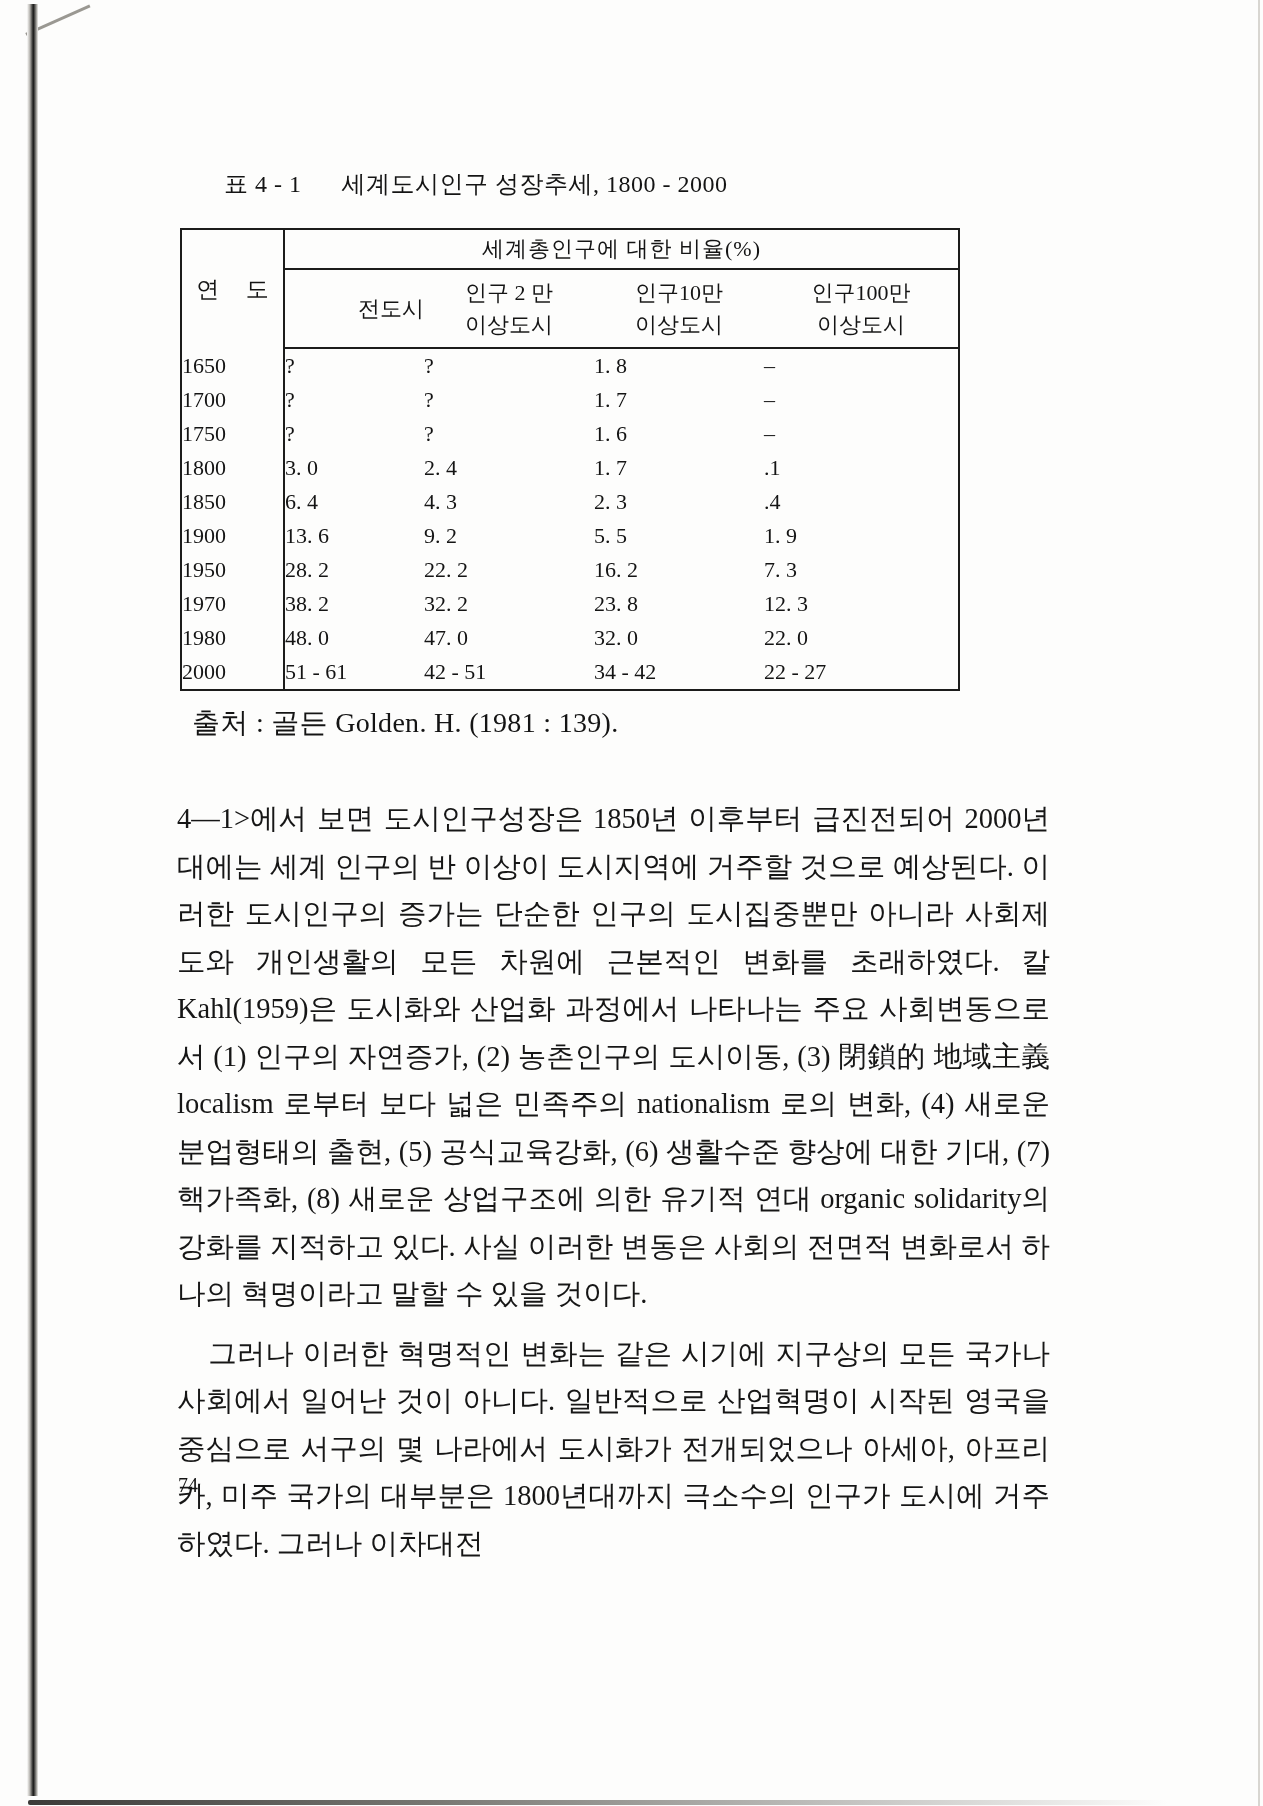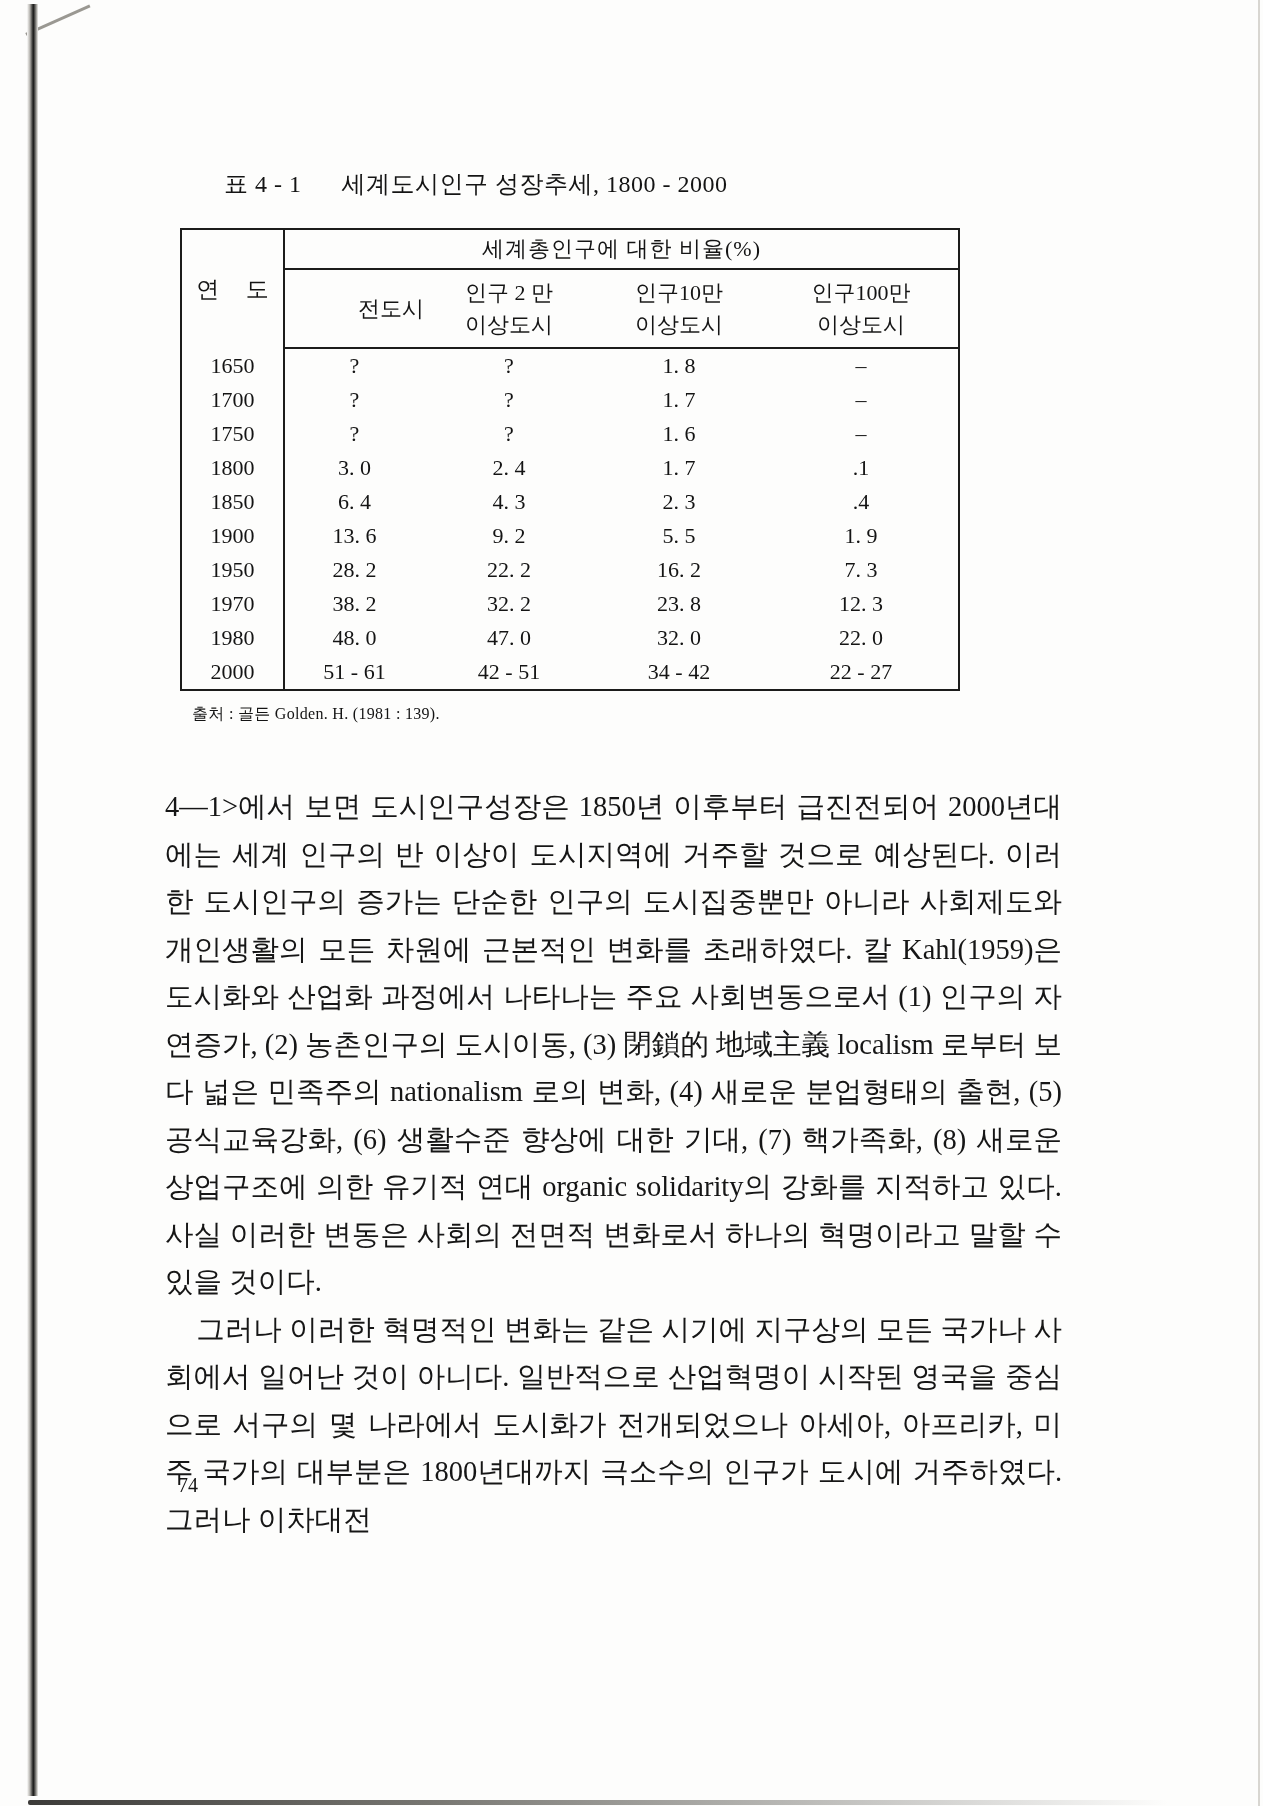--- a/index.html
+++ b/index.html
@@ -64,37 +64,37 @@
     height: 38px; text-align: center; vertical-align: middle;
     letter-spacing: 1px;
   }
   .col-head {
     border-bottom: 2px solid #1c1c1b;
     height: 77px; vertical-align: middle; text-align: center;
     line-height: 1.45;
   }
   .col-head.first { text-align: right; padding-left: 36px; }
   .col-head .l2:empty { display: none; }
-  .tbl tbody td { height: 34px; text-align: center; }
+  .tbl tbody td { height: 34px; }
   .tbl tbody td.year { border-right: 2px solid #1c1c1b; }
 
   
   .source-note {
     position: absolute; left: 192px; top: 704px;
-    font-size: 16px; letter-spacing: 0.3px;
+    font-size: 28px; letter-spacing: 0.3px;
   }
 
   
   .body-text {
     position: absolute; left: 165px; top: 783px; width: 897px;
     font-size: 28.5px; line-height: 47.5px;
     text-align: justify;
     color: #161616;
   }
-  .body-text p { margin: 0; }
+  .body-text p { margin: 12px; }
   .body-text p.indent { text-indent: 1.1em; }
 
   
   .page-number {
     position: absolute; left: 178px; top: 1474px;
     font-size: 20px;
   }
 </style>
 </head>
 <body>

